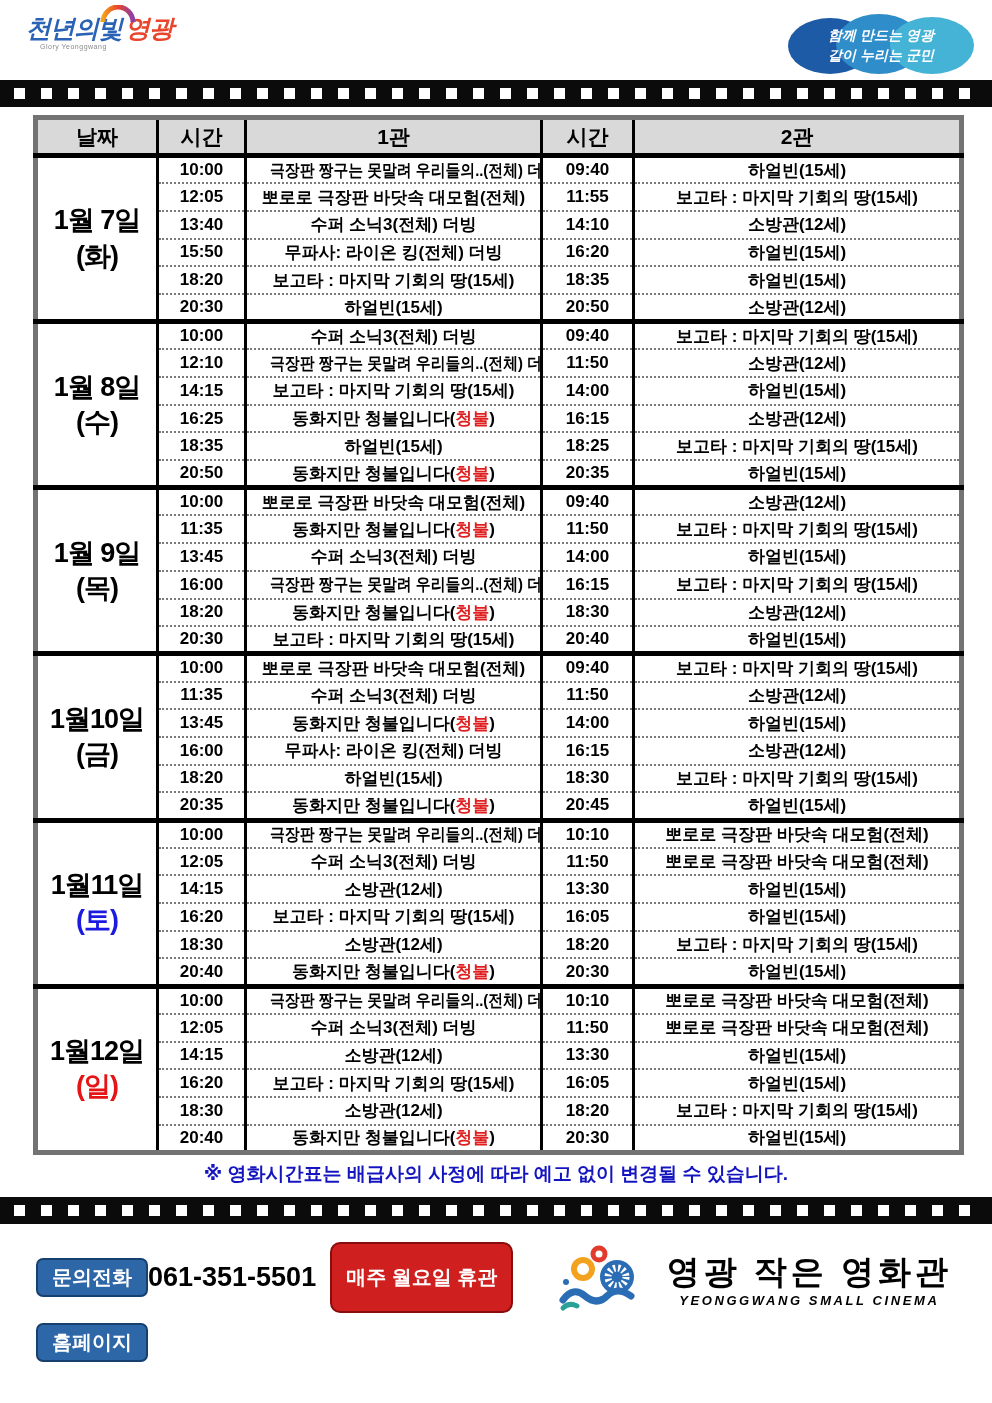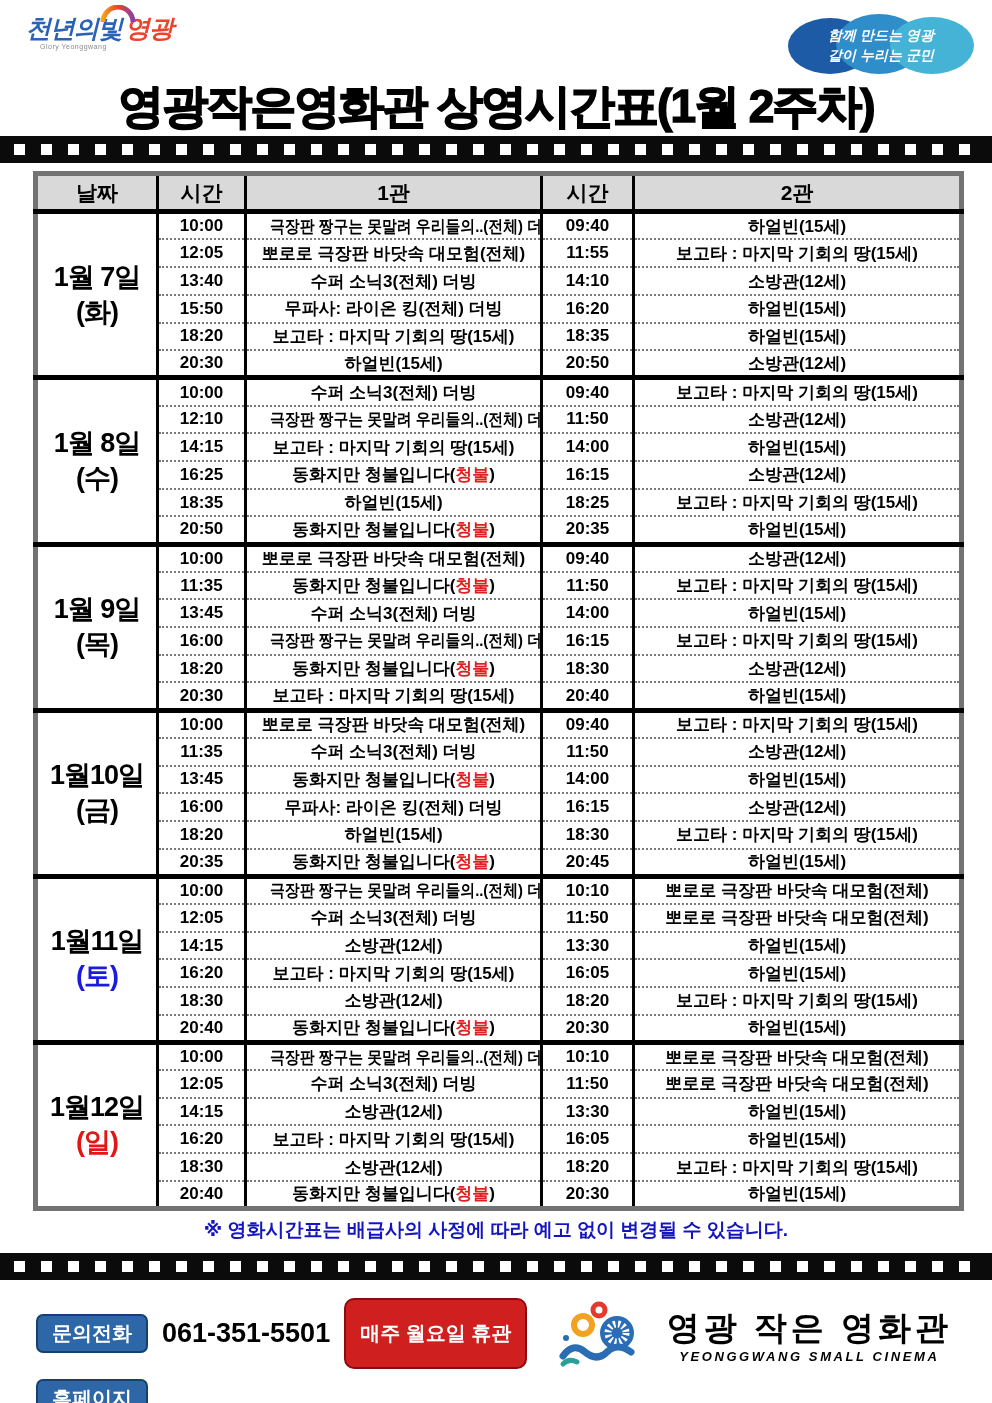--- a/index.html
+++ b/index.html
@@ -73,21 +73,21 @@
   .note{
     text-align:center;font-weight:800;font-size:19px;margin:6px 0 10px 0;
   }
 
   
   .ftr{position:relative;height:120px;margin-top:12px;}
   .contact{position:absolute;left:36px;top:6px;}
   .c-row{display:flex;align-items:center;margin-bottom:10px;}
   .chip{
     display:inline-block;color:#fff;font-weight:800;font-size:20px;
-    padding:4px 14px;border-radius:7px;margin-right:14px;min-width:78px;text-align:center;
+    padding:4px 14px;border-radius:7px;min-width:78px;text-align:center;
   }
   .chip-blue{background:#2e67a8;border:2px solid #16406e;}
   .badge-red{
     display:inline-block;color:#fff;font-weight:800;font-size:20px;
     padding:20px 14px;border-radius:10px;background:#cf1f1f;border:2px solid #8a0d0d;margin-left:14px;
   }
   .big-black{font-weight:800;font-size:27px;letter-spacing:0;}
   .cinema-logo{position:absolute;right:40px;top:8px;display:flex;align-items:center;}
   .cinema-logo .names{margin-left:20px;text-align:center;}
   .cinema-kr{font-weight:800;font-size:33px;letter-spacing:4px;line-height:1.1;}
@@ -121,21 +121,20 @@
       <span class="blob b1"></span>
       <span class="blob b2"></span>
       <span class="blob b3"></span>
       <span class="txt">
         <span>함께 만드는 영광</span>
         <span>같이 누리는 군민</span>
       </span>
     </div>
   </div>
 
-  <div class="title">영광작은영화관 상영시간표(1월 2주차)</div>
 
   <div class="film-strip"></div>
 
   <table class="sched">
     <colgroup>
       <col class="c-date">
         <col class="c-t1">
         <col class="c-m1">
         <col class="c-t2">
         <col class="c-m2">

